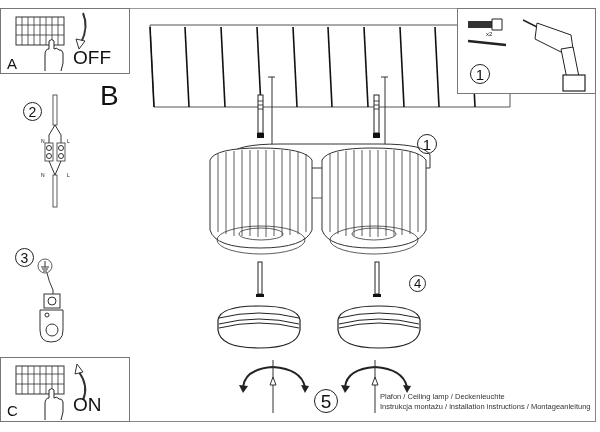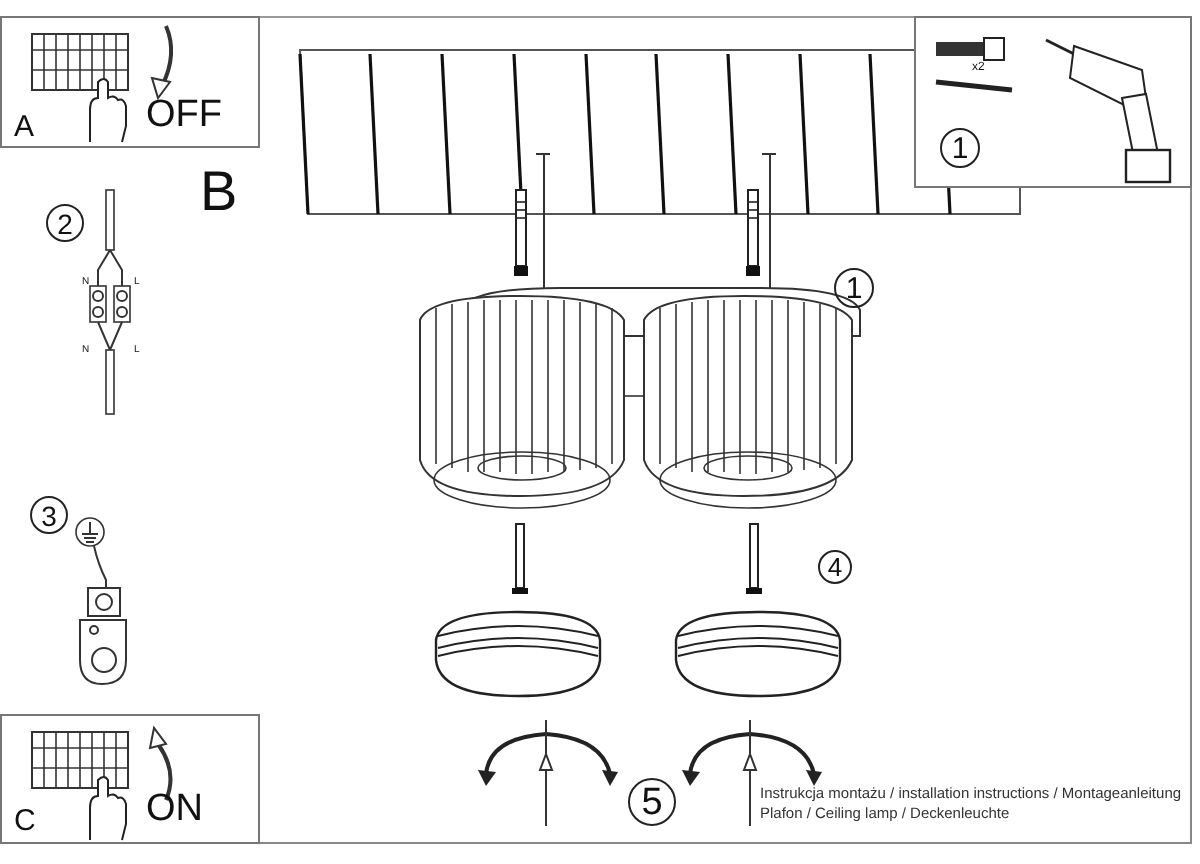--- a/index.html
+++ b/index.html
@@ -260,15 +260,15 @@
   </svg>
   <svg style="left:72px;top:4px" width="20" height="40">
     <path d="M10,38 Q16,24 6,10" fill="none" stroke="#333" stroke-width="2"></path>
     <polygon points="2,12 10,10 4,2" fill="#fff" stroke="#333" stroke-width="1"></polygon>
   </svg>
   <span class="letter" style="left:6px;top:44px;">C</span>
   <span class="state" style="left:72px;top:36px;">ON</span>
 </div>
 
 <div class="caption">
+  <div>Plafon / Ceiling lamp / Deckenleuchte</div>
   <div>Instrukcja montażu / installation instructions / Montageanleitung</div>
-  <div>Plafon / Ceiling lamp / Deckenleuchte</div>
 </div>
 
 </body></html>

